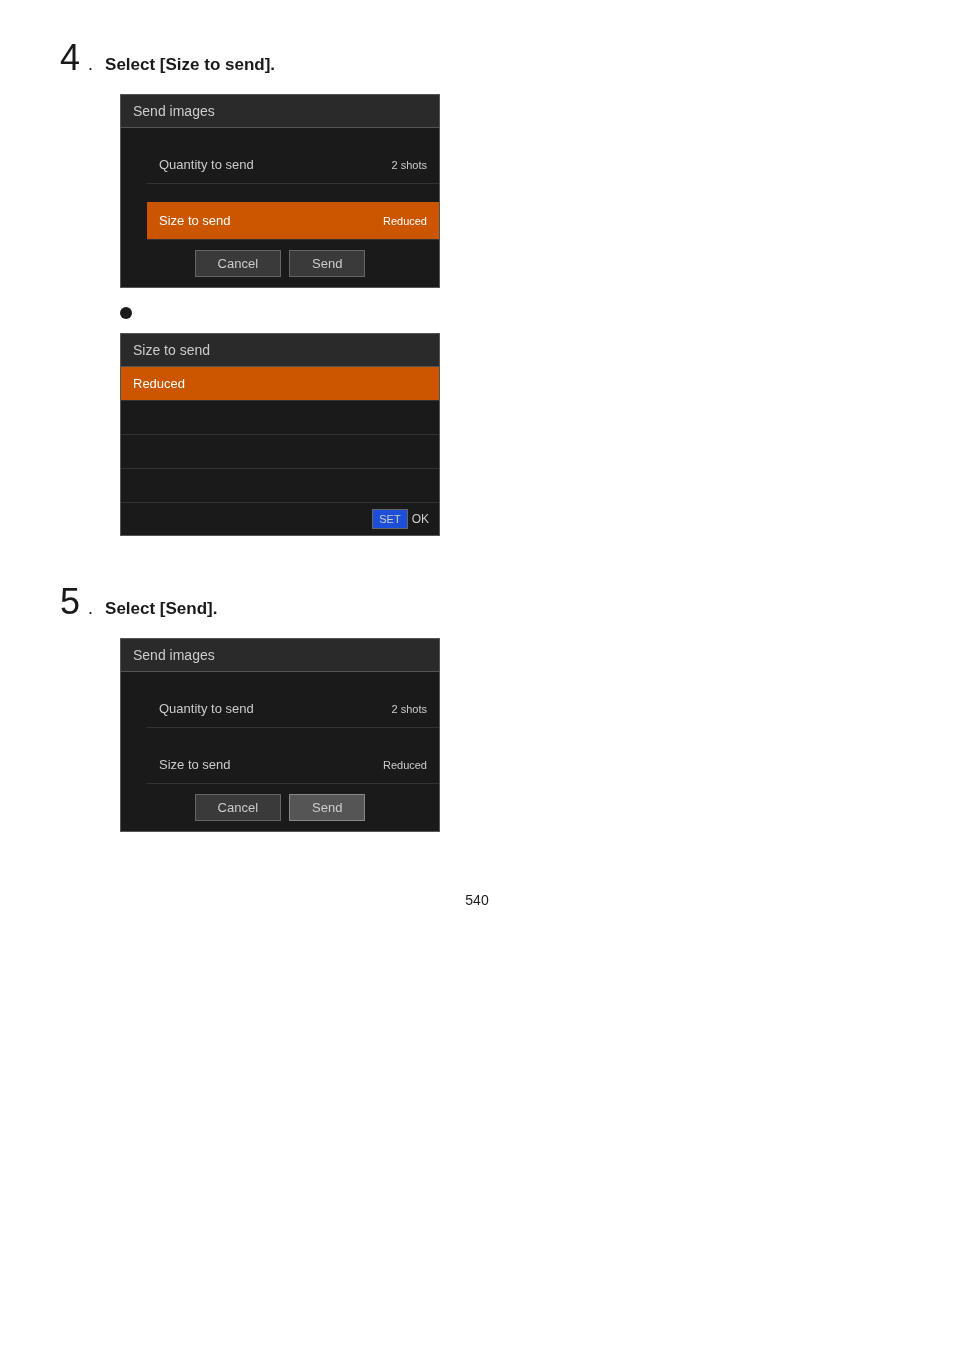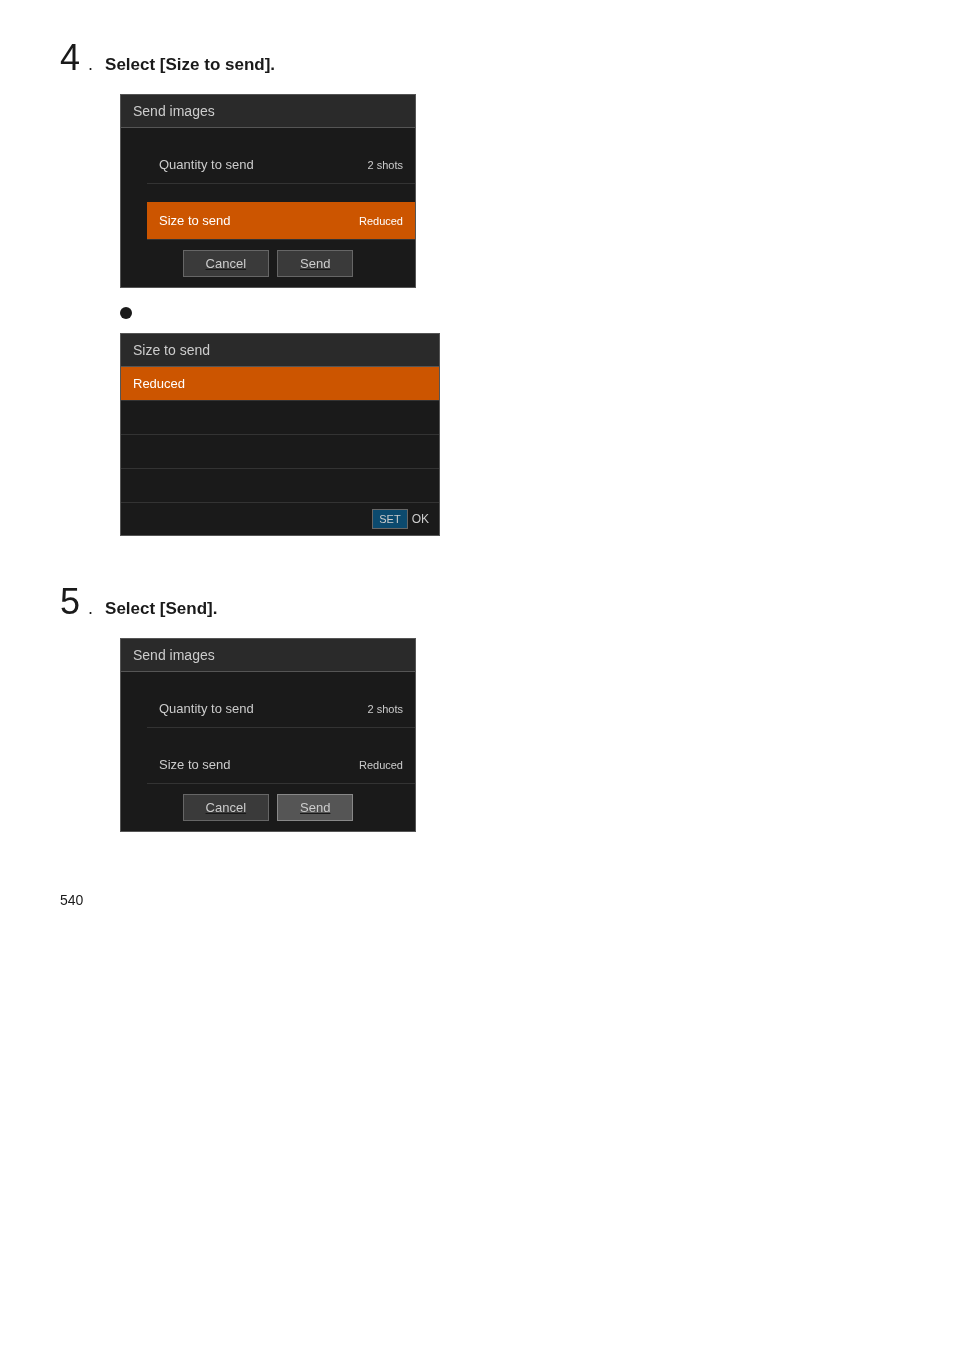--- a/index.html
+++ b/index.html
@@ -41,21 +41,21 @@
     .step-label {
       font-size: 17px;
       font-weight: bold;
       color: #1a1a1a;
     }
 
     
     .camera-panel {
       background: #1a1a1a;
       border: 1px solid #555;
-      width: 296px;
+      width: 320px;
       margin-left: 60px;
       margin-bottom: 16px;
     }
 
     .panel-title-row {
       background: #2a2a2a;
       padding: 8px 12px;
       color: #cccccc;
       font-size: 14px;
       border-bottom: 1px solid #555;
@@ -92,21 +92,20 @@
     .panel-row.highlighted .panel-row-label,
     .panel-row.highlighted .panel-row-value {
       color: #ffffff;
     }
 
     .panel-buttons {
       display: flex;
       justify-content: center;
       gap: 8px;
       padding: 10px 5px;
-      text-decoration: underline;
     }
 
     .cam-btn {
       background: #3a3a3a;
       border: 1px solid #666;
       color: #cccccc;
       font-size: 13px;
       padding: 5px 22px;
       cursor: pointer;
     }
@@ -177,35 +176,36 @@
     }
 
     .size-footer {
       display: flex;
       justify-content: flex-end;
       align-items: center;
       padding: 6px 10px;
     }
 
     .set-btn {
-      background: #0c4a6e;
+      background: #1d4ed8;
       border: 1px solid #666;
       color: #cccccc;
       font-size: 11px;
       padding: 3px 6px;
       margin-right: 4px;
     }
 
     .ok-label {
       color: #cccccc;
       font-size: 12px;
     }
 
     
     .page-number {
+      text-align: center;
       margin-top: 60px;
       font-size: 14px;
       color: #1a1a1a;
     }
   </style>
 </head>
 <body>
 
 <div class="section">
   <div class="step-header">

